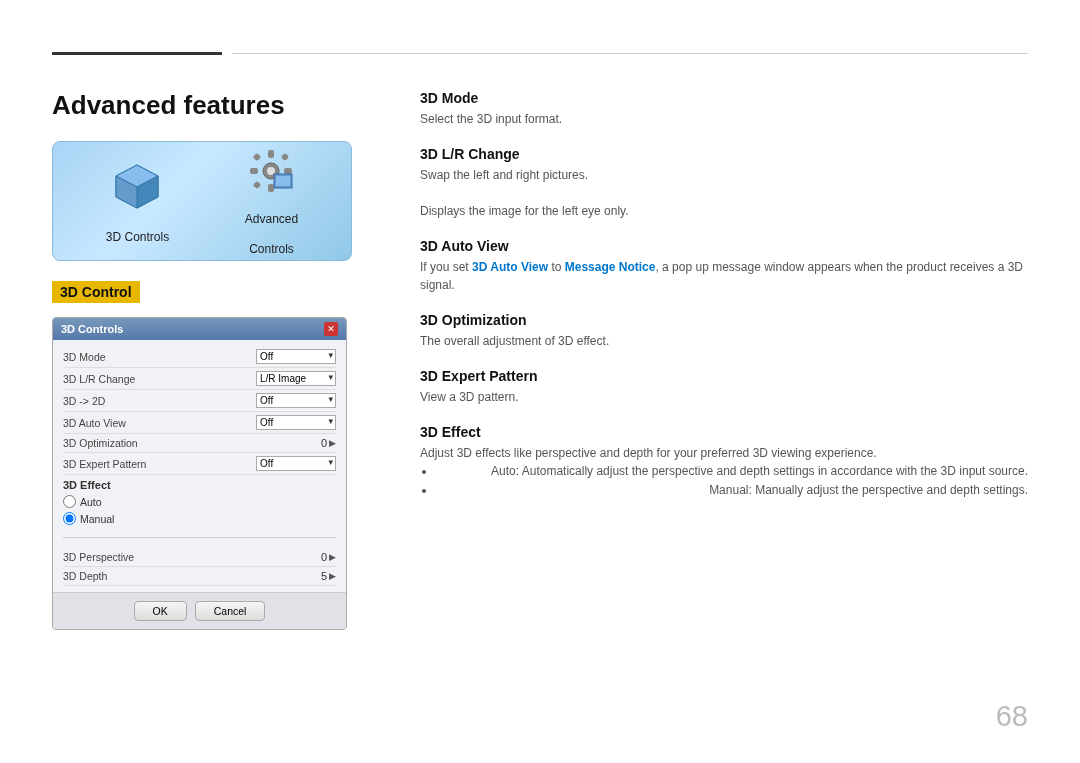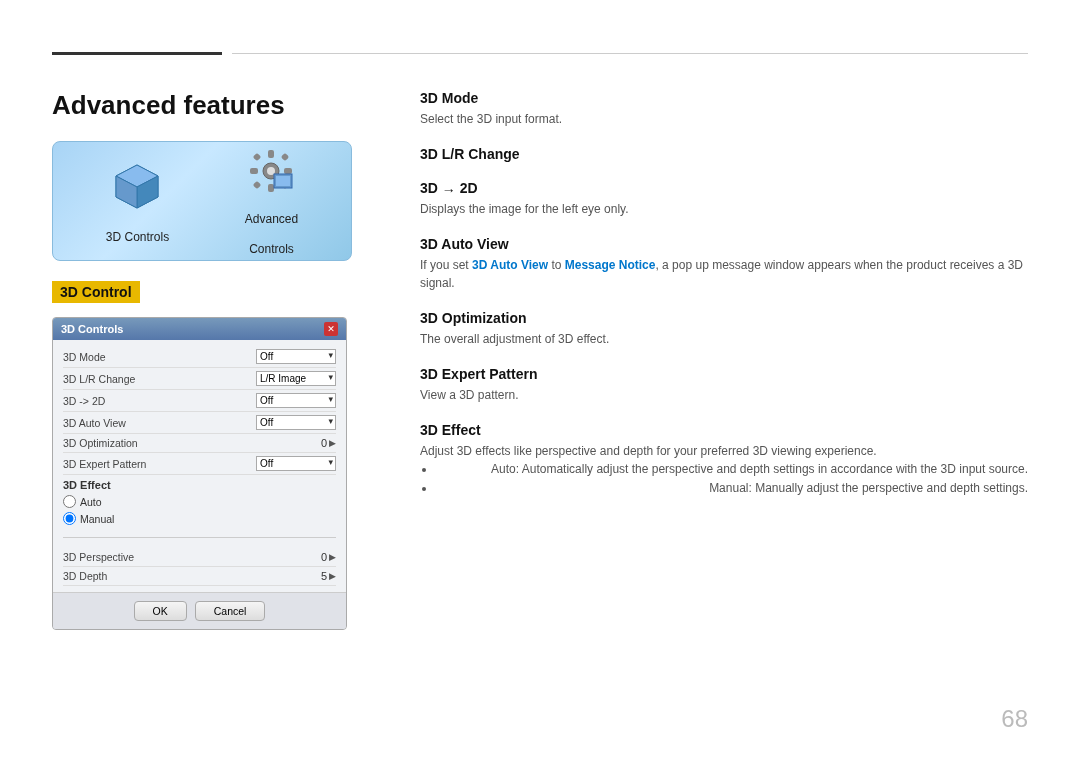--- a/index.html
+++ b/index.html
@@ -250,21 +250,21 @@
       color: #555;
       line-height: 1.6;
       list-style: disc;
     }
 
     
     .page-number {
       position: absolute;
       bottom: 30px;
       right: 52px;
-      font-size: 24px;
+      font-size: 29px;
       color: #bbb;
       font-weight: 300;
     }
 
     
     .cube-svg {
       width: 55px;
       height: 55px;
     }
 
@@ -460,24 +460,24 @@
 
   <div class="right-column">
 
     <div class="feature-section">
       <div class="feature-title">3D Mode</div>
       <div class="feature-desc">Select the 3D input format.</div>
     </div>
 
     <div class="feature-section">
       <div class="feature-title">3D L/R Change</div>
-    </div>
-
-    <div class="feature-section">
-      <div class="feature-title">3D → 2D</div>
+      <div class="feature-desc">Swap the left and right pictures.</div>
+    </div>
+
+    <div class="feature-section">
       <div class="feature-desc">Displays the image for the left eye only.</div>
     </div>
 
     <div class="feature-section">
       <div class="feature-title">3D Auto View</div>
       <div class="feature-desc">
         If you set <span class="highlight-blue">3D Auto View</span> to <span class="highlight-blue">Message Notice</span>, a pop up message window appears when the product receives a 3D signal.
       </div>
     </div>
 

